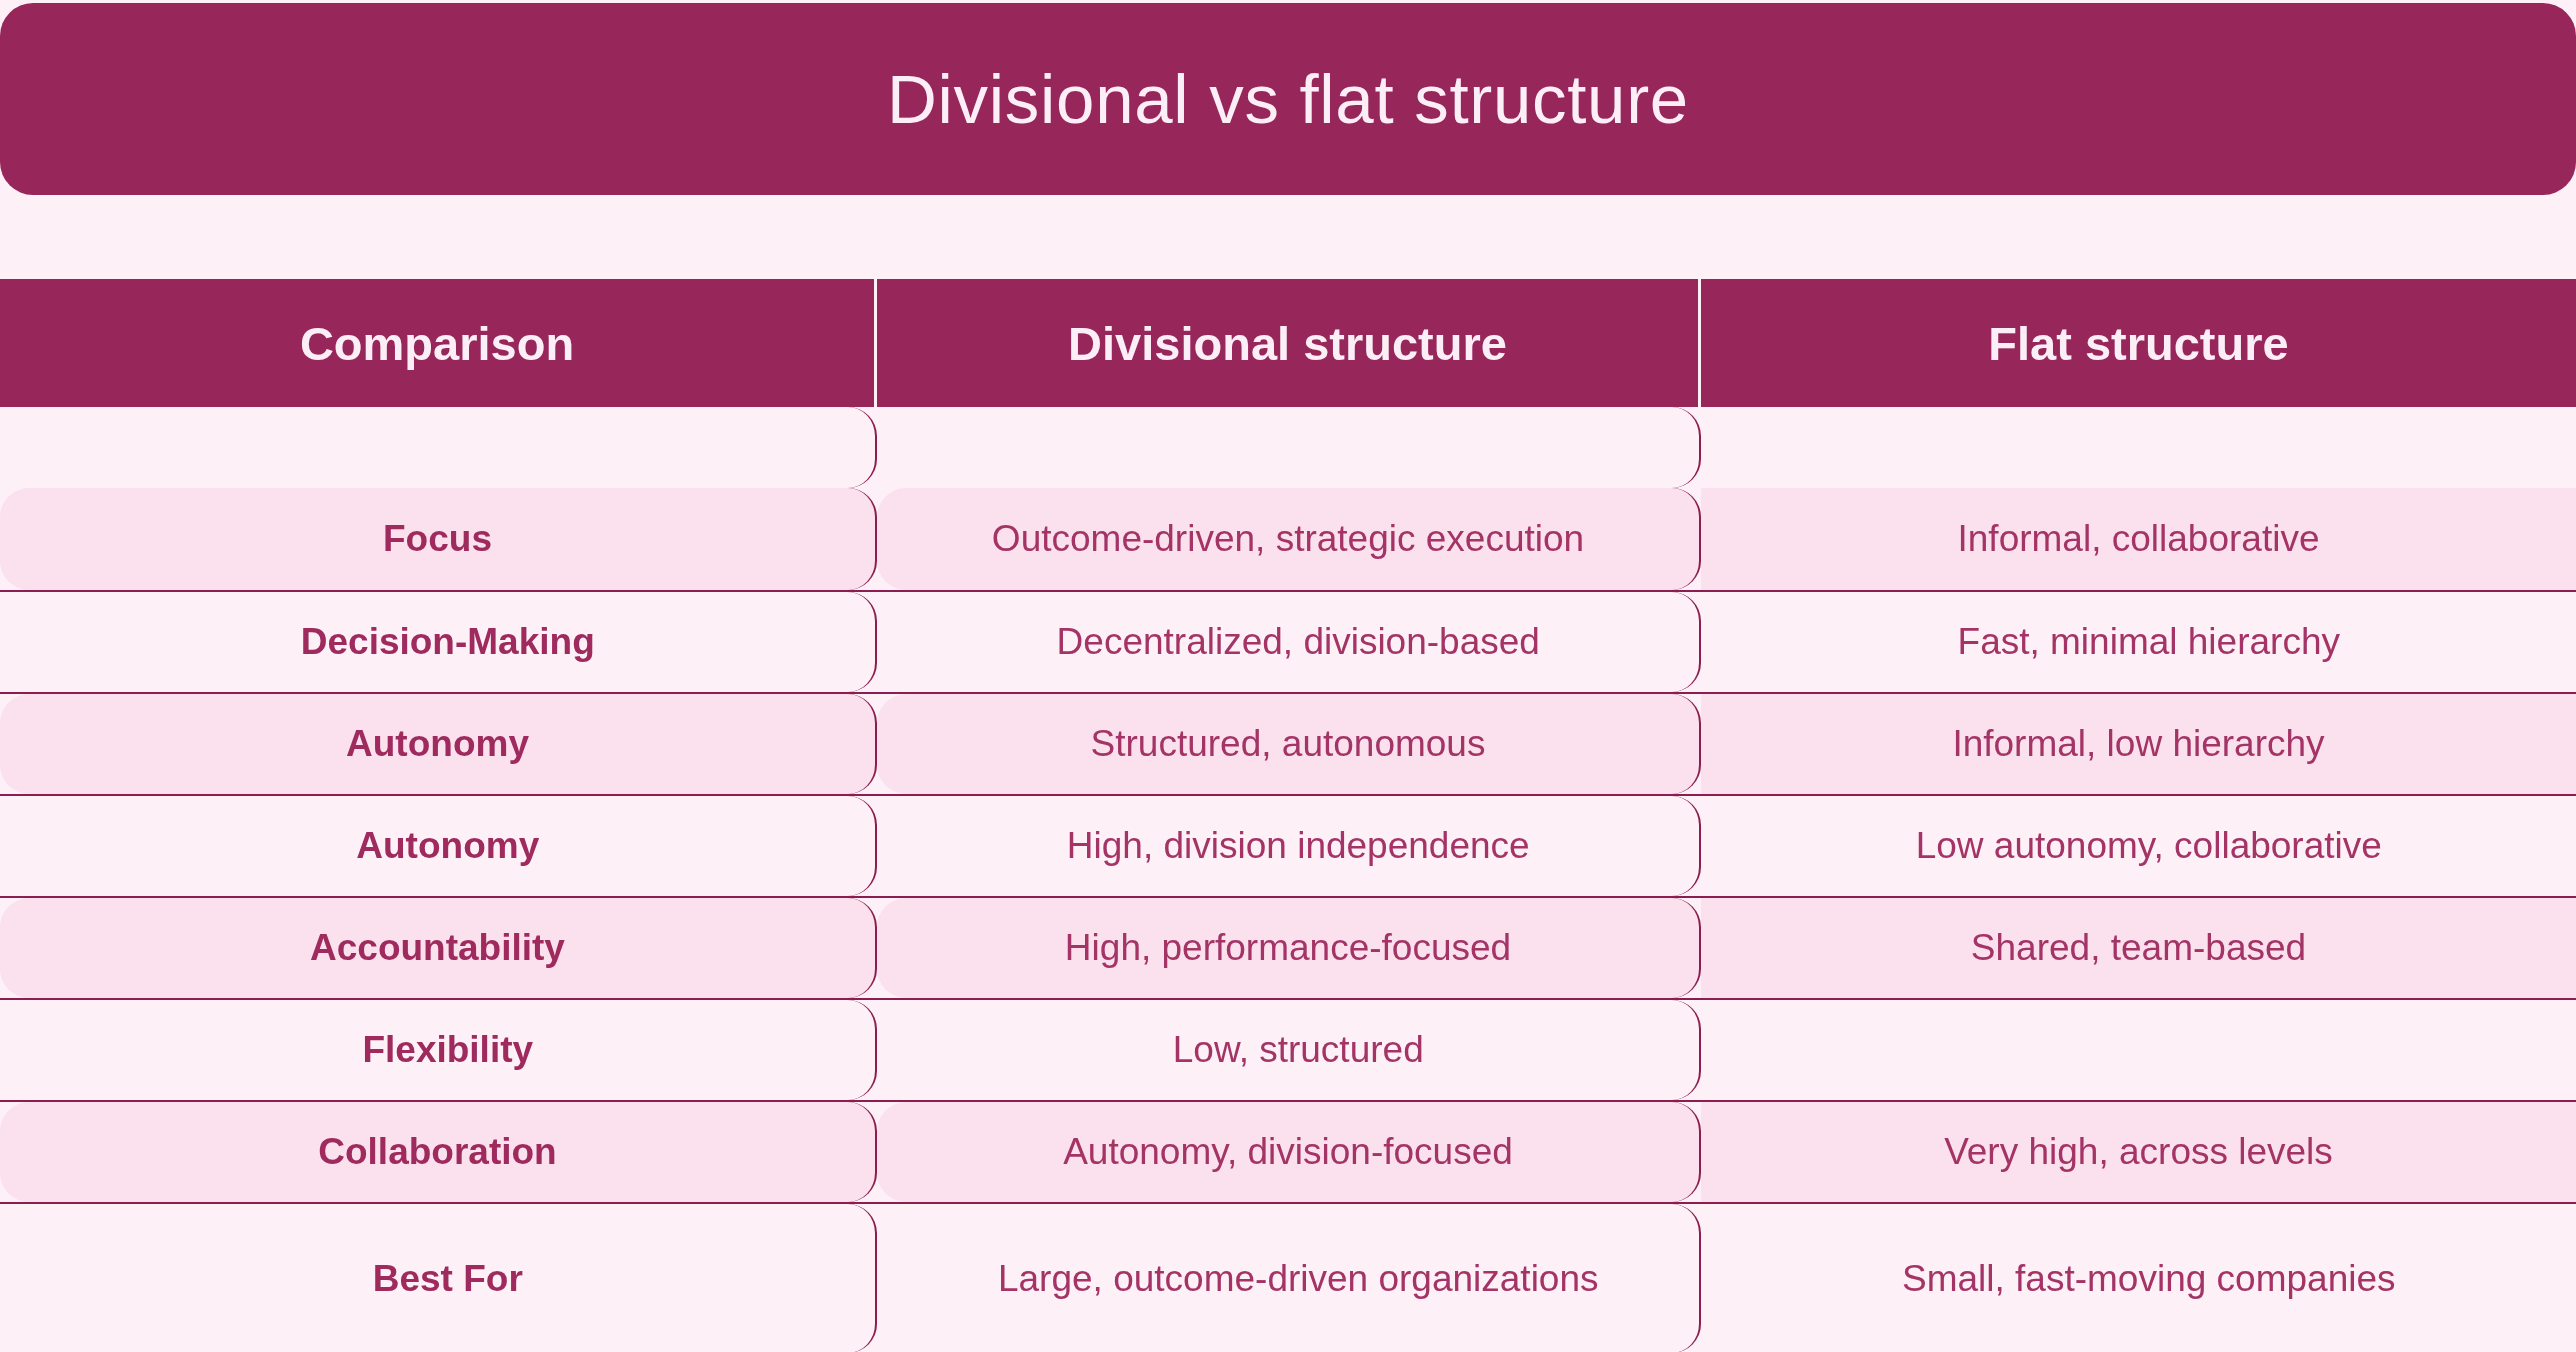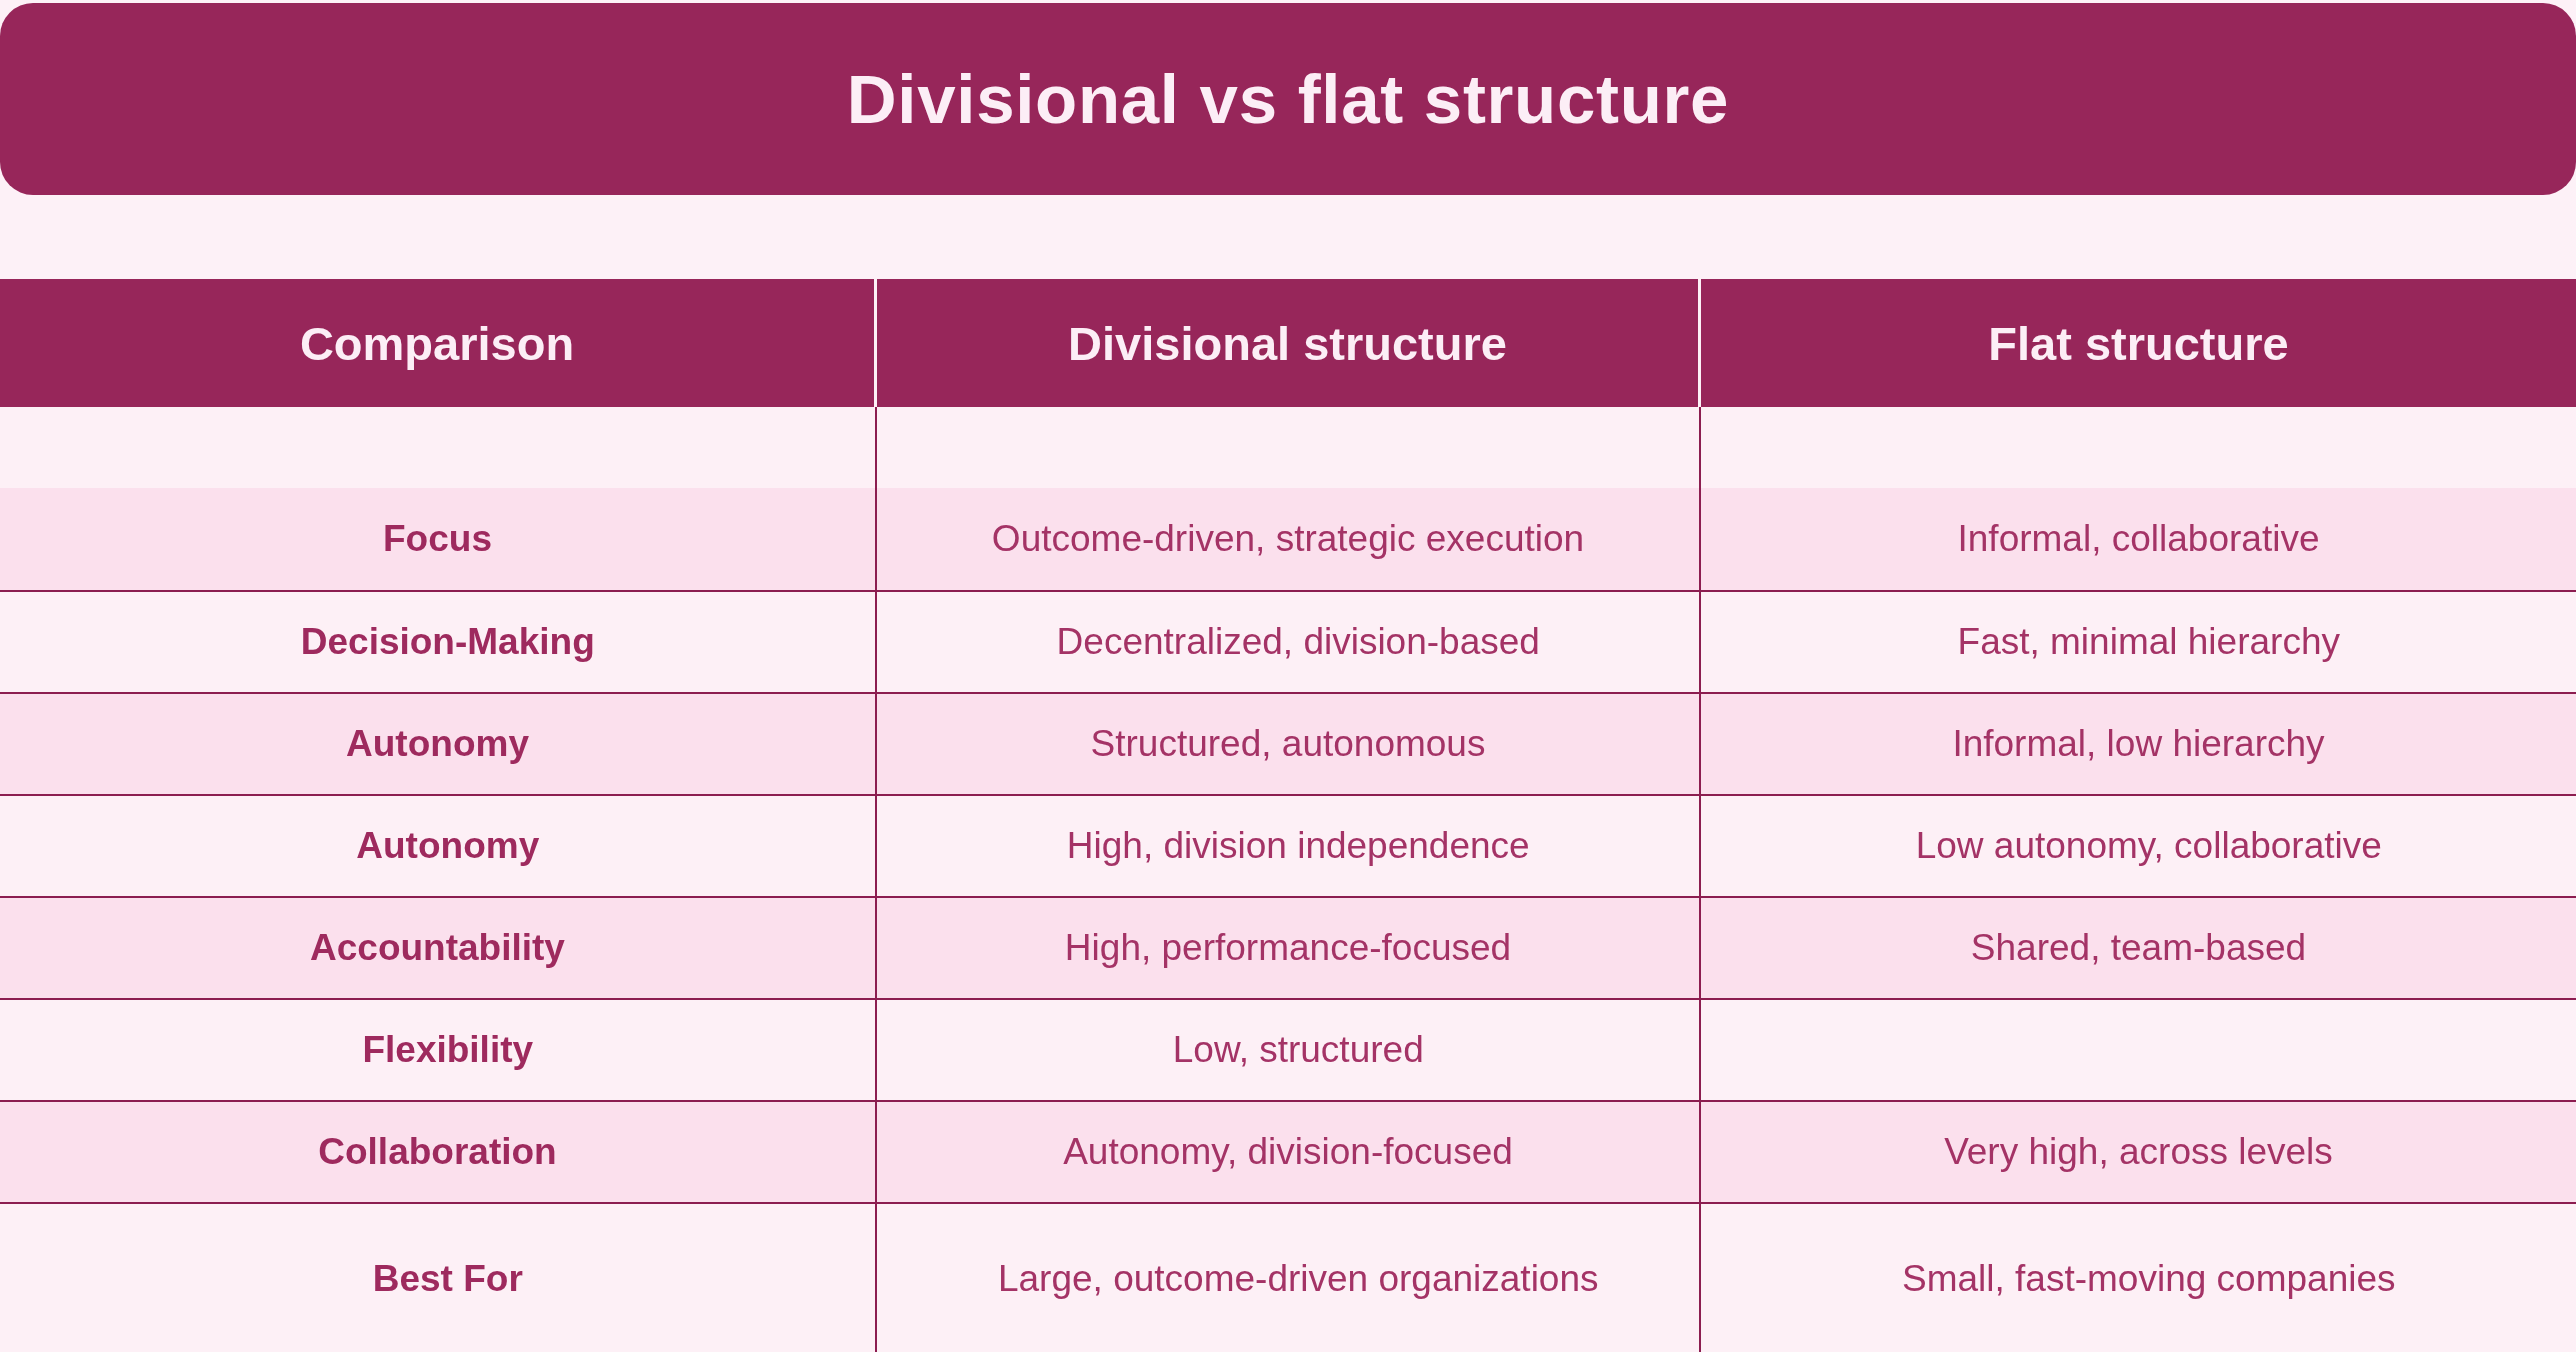--- a/index.html
+++ b/index.html
@@ -20,21 +20,21 @@
     font-family:"Liberation Sans",sans-serif;
   }
   .banner{
     position:absolute;left:0;top:3.4px;width:2576px;height:192px;
     background:var(--accent,#97265A);
     border-radius:33px;
     display:flex;align-items:center;justify-content:center;
   }
   .banner h1{
     margin:16px;color:var(--title_text,#FCEEF6);
-    font-size:69px;font-weight:bold;letter-spacing:0.7px;
+    font-size:69px;font-weight:normal;letter-spacing:0.7px;
   }
   .table{
     position:absolute;left:0;top:279px;width:2576px;height:1074px;
     display:flex;flex-direction:column;
   }
   .row{
     display:grid;grid-template-columns:877px 824px 1fr;
     flex:0 0 auto;
   }
   .row .cell{
@@ -47,21 +47,21 @@
   .row.thead{height:128px;}
   .row.thead .cell{
     background:var(--accent,#97265A);
     color:var(--title_text,#FCEEF6);
     font-weight:bold;font-size:47px;
   }
   .row.thead .cell:nth-child(1),
   .row.thead .cell:nth-child(2){border-right:3.4px solid var(--page_bg,#FDF1F7);}
   
   .row.body .cell:nth-child(1),
-  .row.body .cell:nth-child(2){border-right:2.7px solid var(--line,#8C1D50);}
+  .row.body .cell:nth-child(2){border-right:2.7px solid var(--line,#8C1D50);border-radius:29px;}
   .row.body.sep{border-top:2.7px solid var(--line,#8C1D50);}
   .row.body.light .cell{background:var(--row_light,#FDF0F6);padding-left:48px;}
   .row.body.dark .cell{background:var(--row_dark,#FBE0ED);}
   .row.spacer{height:81px;}
   .row.r{height:102px;}
   .row.last{flex:1 1 auto;}
   .cell.label{font-weight:bold;color:var(--label_text,#9E2A5E);}
 </style>
 </head>
 <body>

